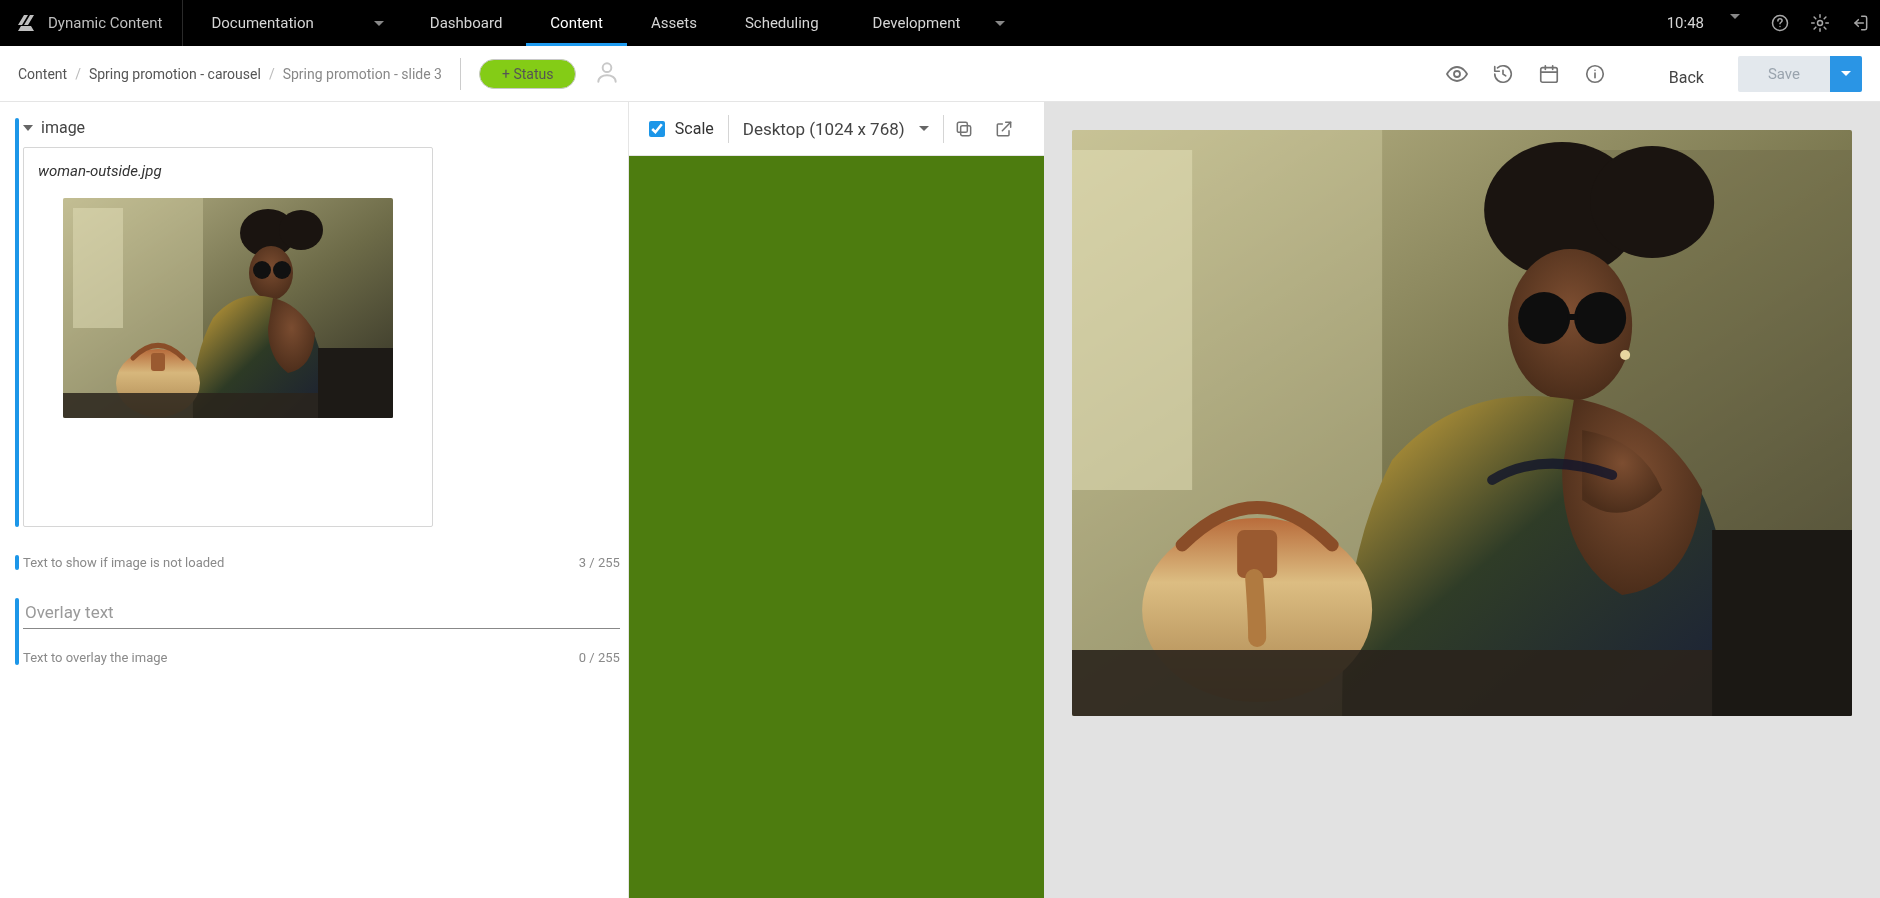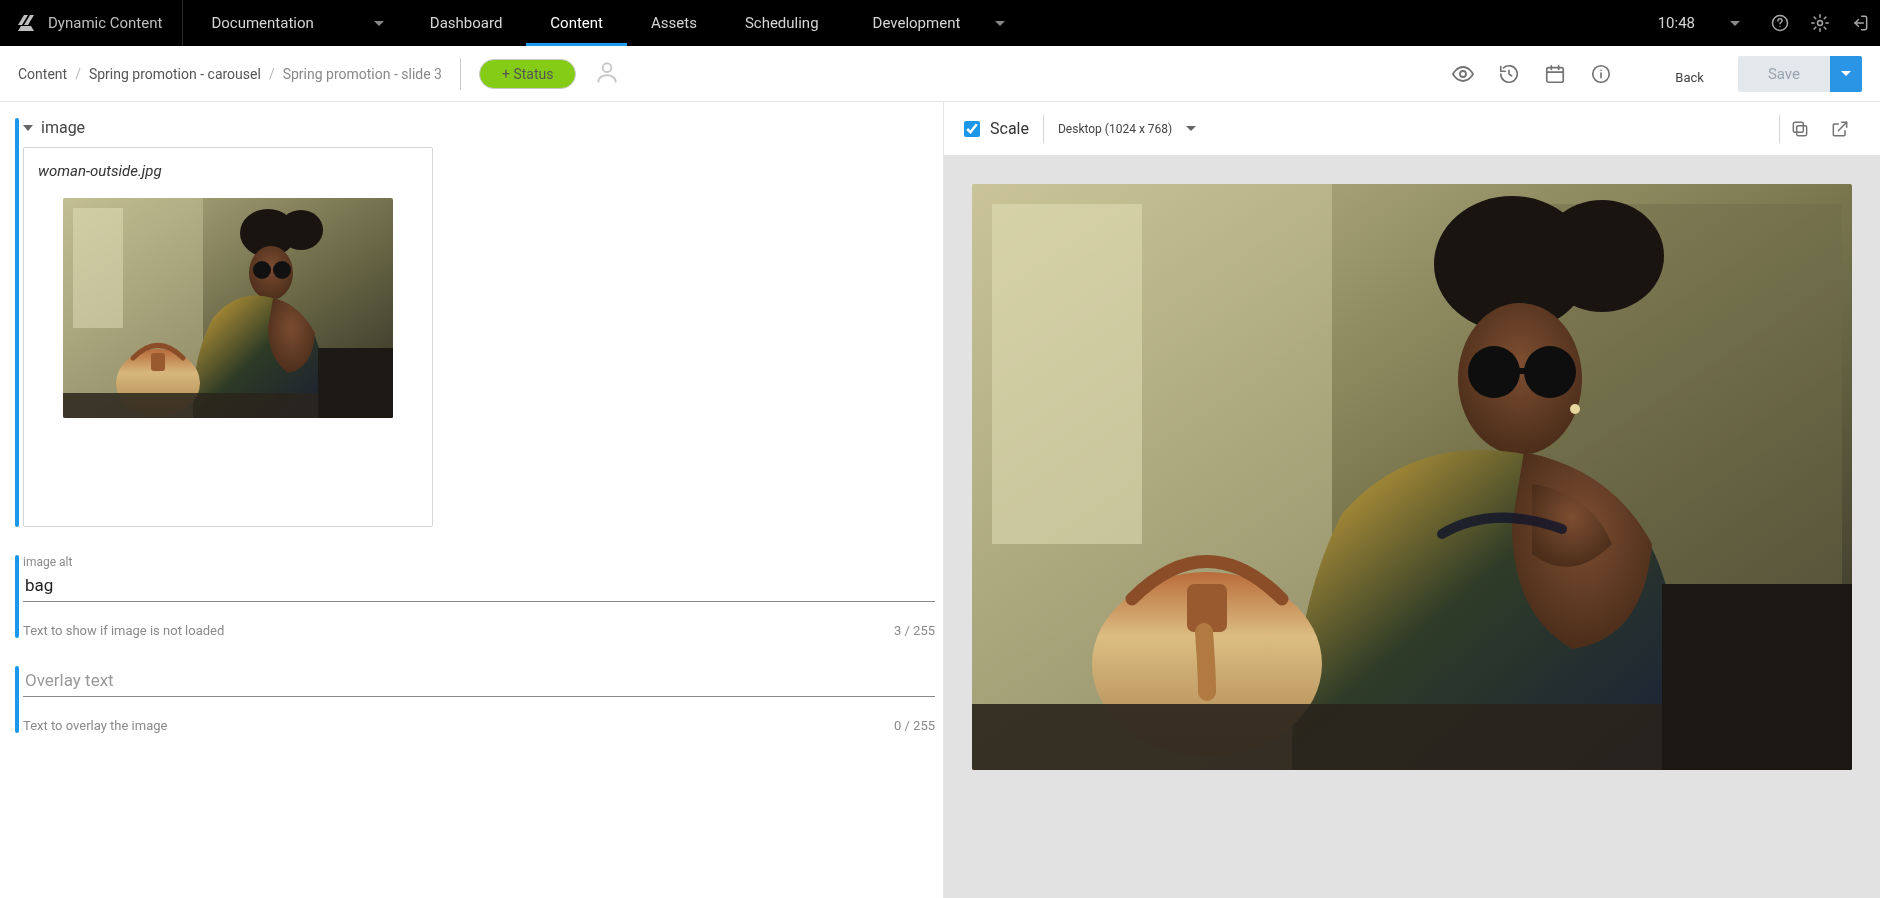--- a/index.html
+++ b/index.html
@@ -14,47 +14,47 @@
     .doc-drop { height:100%; display:flex; align-items:center; gap:60px; padding:0 22px 0 28px; cursor:pointer; }
     .doc-drop span:first-child { color:#d5d5d5; font-size:15px; }
     .caret-down { width:0; height:0; border-left:5px solid transparent; border-right:5px solid transparent; border-top:5px solid #888; }
     .mainnav { display:flex; height:100%; }
     .mainnav-item { padding:0 24px; height:100%; display:flex; align-items:center; color:#d5d5d5; font-size:15px; cursor:pointer; position:relative; }
     .mainnav-item.active { color:#fff; }
     .mainnav-item.active::after { content:""; position:absolute; bottom:0; left:0; right:0; height:3px; background:#1e9bf0; }
     .repo-drop { height:100%; display:flex; align-items:center; gap:35px; padding:0 22px 0 30px; cursor:pointer; }
     .repo-drop span:first-child { color:#d5d5d5; font-size:15px; }
     .topnav-right { margin-left:auto; display:flex; align-items:center; height:100%; }
-    .clock { display:flex; align-items:center; gap:35px; padding:0 20px; cursor:pointer; }
+    .clock { display:flex; align-items:flex-start; gap:26px; padding:0 20px; cursor:pointer; }
     .clock span:first-child { color:#d5d5d5; font-size:15px; }
     .topicon { width:40px; height:100%; display:flex; align-items:center; justify-content:center; cursor:pointer; }
     .topicon svg { stroke:#a8a8a8; }
 
     
     .subbar { height:56px; border-bottom:1px solid #e5e5e5; display:flex; align-items:center; padding:0 18px; }
     .breadcrumb { display:flex; align-items:center; gap:8px; font-size:14px; }
     .bc-link { color:#555; cursor:pointer; }
     .bc-cur { color:#888; }
     .bc-sep { color:#bbb; }
     .bc-divider { width:1px; height:32px; background:#ccc; margin:0 18px; }
     .status-pill { border:1px solid #c8c8c8; border-radius:17px; padding:6px 22px; font-size:14px; color:#555; background:#84cc16; cursor:pointer; }
     .user-ghost { margin-left:18px; }
     .subbar-right { margin-left:auto; display:flex; align-items:center; gap:6px; }
     .util-icon { width:40px; height:40px; display:flex; align-items:center; justify-content:center; cursor:pointer; }
     .util-icon svg { stroke:#737373; }
-    .back-btn { color:#444; font-size:13px; padding:8px 18px; margin:8px 10px 0 30px; cursor:pointer; }
+    .back-btn { color:#444; font-size:16px; padding:8px 18px; margin:8px 10px 0 30px; cursor:pointer; }
     .save-group { display:flex; }
     .save-btn { background:#e3e8ed; color:#9aa4ae; font-size:15px; padding:9px 30px; border:none; border-radius:2px 0 0 2px; }
     .save-drop { width:32px; background:#2a95e5; border:none; border-radius:0 2px 2px 0; display:flex; align-items:center; justify-content:center; cursor:pointer; }
     .save-drop .caret-down { border-top-color:#fff; }
 
     
     .body-split { height: calc(898px - 46px - 56px); display:flex; }
     .left-panel { width: 950px; height:100%; overflow-y:auto; padding:16px 4px 40px 15px; }
-    .right-panel { flex:1; height:100%; border-left:1px solid #e5e5e5; display:flex; flex-direction:column; background:#4d7c0f; }
+    .right-panel { flex:1; height:100%; border-left:1px solid #e5e5e5; display:flex; flex-direction:row; background:#4d7c0f; }
 
     
     .field-block { position:relative; padding-left:8px; margin-bottom:28px; }
     .field-block::before { content:""; position:absolute; left:0; top:0; bottom:0; width:4px; background:#1c96e8; border-radius:2px; }
     .collapse-header { display:flex; align-items:center; gap:8px; cursor:pointer; }
     .collapse-caret { width:0; height:0; border-left:5px solid transparent; border-right:5px solid transparent; border-top:6px solid #666; }
     .collapse-title { font-size:16px; color:#444; }
     .image-card { margin-top:10px; width:410px; border:1px solid #d6d6d6; border-radius:2px; background:#fff; padding:14px 14px 18px 14px; }
     .image-card-filename { font-size:15px; color:#333; margin-bottom:18px;font-style:italic; }
     .image-card-thumb { width:330px; height:220px; margin:0 auto; position:relative; }
@@ -64,21 +64,21 @@
     .text-field label { font-size:12px; color:#8a8a8a; display:block; margin-bottom:2px; }
     .text-field input { width: calc(100% - 4px); border:none; border-bottom:1px solid #888; font-size:17px; color:#222; padding:4px 2px 6px 2px; outline:none; background:transparent; }
     .text-field input::placeholder { color:#9a9a9a; }
     .text-field-meta { display:flex; justify-content:space-between; margin-top:21px; font-size:13px; color:#8a8a8a; padding-right:4px; }
 
     
     .preview-toolbar { height:54px; background:#fff; border-bottom:1px solid #e5e5e5; display:flex; align-items:center; padding:0 20px; gap:14px; }
     .scale-check { display:flex; align-items:center; gap:10px; }
     .scale-check input { width:16px; height:16px; accent-color:#1c96e8; }
     .tool-divider { width:1px; height:28px; background:#d5d5d5; }
-    .device-drop { display:flex; align-items:center; gap:14px; cursor:pointer; font-size:12px; color:#444; }
+    .device-drop { display:flex; align-items:center; gap:14px; cursor:pointer; font-size:17px; color:#444; }
     .preview-toolbar-right { margin-left:auto; display:flex; align-items:center; }
     .preview-canvas { flex:1; background:#e2e2e2; display:flex; align-items:flex-start; justify-content:center; padding:28px; overflow:auto; }
     .preview-image { width:880px; height:586px; border-radius:2px; overflow:hidden; }
     .preview-image svg { width:100%; height:100%; display:block; }
 
     
     svg { fill:none; stroke-width:1.8; stroke-linecap:round; stroke-linejoin:round; }
   </style>
 </head>
 <body>
@@ -247,24 +247,20 @@
 
             <rect x="0" y="195" width="330" height="25" fill="#2a241c" opacity="0.85"></rect>
             <rect x="255" y="150" width="75" height="70" fill="#1d1a16"></rect>
           </svg>
         </div>
         <div class="image-card-space"></div>
       </div>
     </div>
 
     <div class="field-block">
-      <div class="text-field">
-        <label>image alt</label>
-        <input type="text" value="bag" style="">
-      </div>
       <div class="text-field-meta">
         <span>Text to show if image is not loaded</span>
         <span>3 / 255</span>
       </div>
     </div>
 
     <div class="field-block">
       <div class="text-field">
         <input type="text" placeholder="Overlay text" style="">
       </div>

